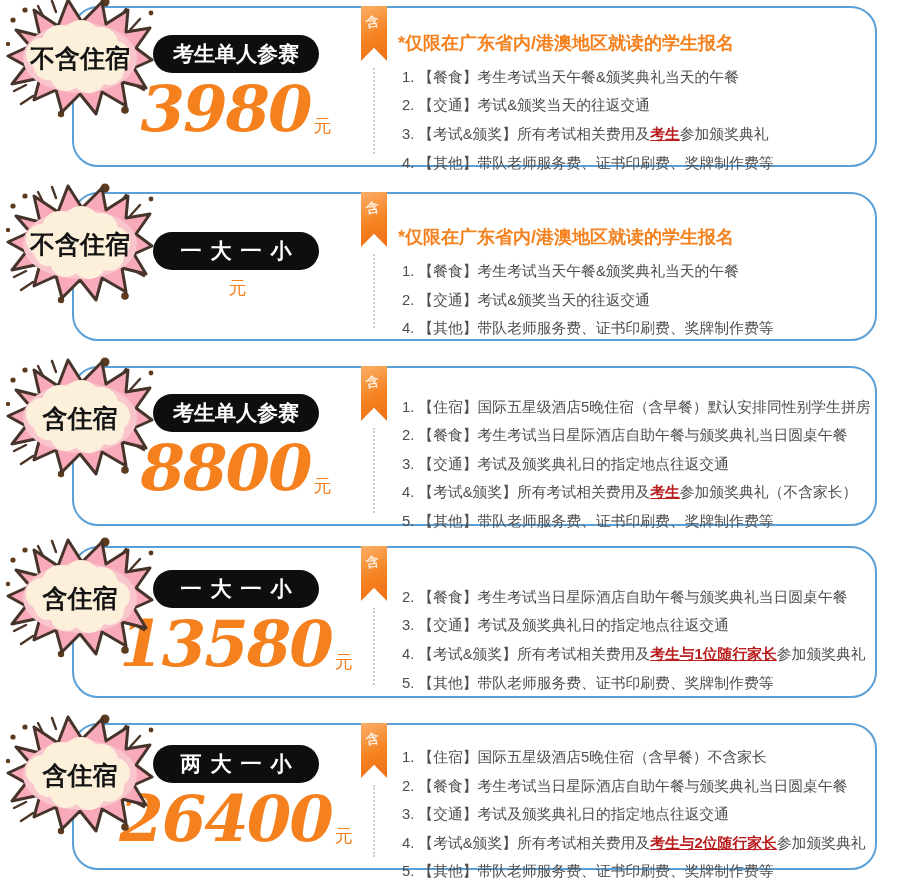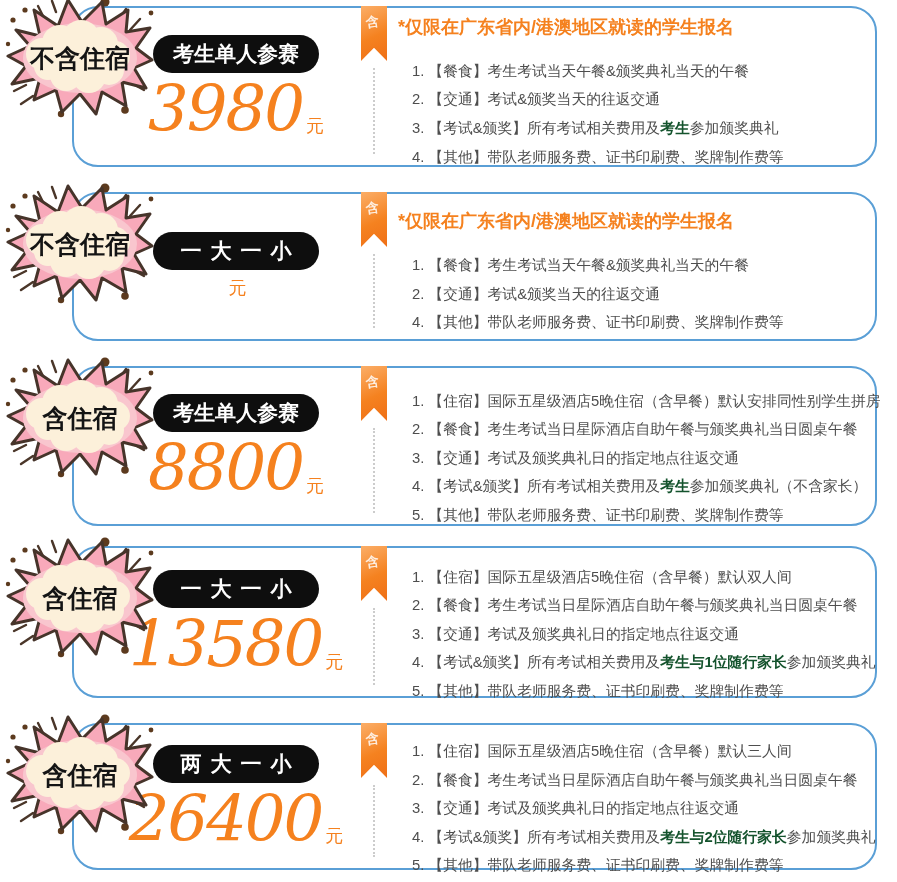--- a/index.html
+++ b/index.html
@@ -27,48 +27,48 @@
   }
   .pill{
     background:#0e0e0e;color:#ffffff;border-radius:24px;height:38px;min-width:166px;
     display:flex;align-items:center;justify-content:center;
     font-size:21px;font-weight:bold;padding:12px 12px;box-sizing:border-box;white-space:nowrap;
   }
   .pill.wide span{letter-spacing:9px;margin-right:-9px;}
   .price{display:flex;align-items:flex-end;white-space:nowrap;}
   .price-num{
     font-family:"DejaVu Serif", serif;font-style:italic;
-    font-size:64px;line-height:0.92;color:#f5811e;letter-spacing:-2px;
+    font-size:64px;line-height:0.92;color:#f5811e;letter-spacing:-2px;font-weight:bold;
   }
   .price-unit{font-size:18px;color:#f5811e;margin-left:3px;line-height:1.3;}
 
   .ribbon{
     position:absolute;left:287px;top:-2px;width:26px;height:55px;z-index:2;
     background:linear-gradient(155deg,#fbae68 0%,#f58220 55%,#ef6f16 100%);
     clip-path:polygon(0 0,100% 0,100% 100%,50% 76%,0 100%);
     display:flex;justify-content:center;box-sizing:border-box;padding-top:7px;
   }
   .ribbon span{
     color:rgba(255,255,255,0.85);font-size:13px;font-weight:bold;transform:rotate(-8deg);
   }
   .divider{position:absolute;left:299px;top:60px;bottom:11px;width:0;border-left:2px dotted #cccccc;}
 
   .right{
-    position:absolute;left:324px;right:10px;top:12px;height:100%;
+    position:absolute;left:324px;right:10px;top:18px;height:100%;
     display:flex;flex-direction:column;justify-content:center;
   }
   .hdr{
     color:#f5811e;font-weight:bold;font-size:18px;line-height:31px;white-space:nowrap;
   }
-  ol.items{margin:14px;padding:0;list-style:none;}
+  ol.items{margin:4px;padding:0;list-style:none;}
   ol.items li{
     font-size:14.8px;color:#4e4e4e;line-height:28.6px;white-space:nowrap;
   }
   ol.items .num{margin-right:4px;}
-  ol.items strong{color:#14532d;font-weight:bold;}
+  ol.items strong{color:#b91c1c;font-weight:bold;text-decoration:underline;}
 </style>
 </head>
 <body>
 
 <div id="cards">
   <section class="card">
 
     <svg class="badge" viewBox="0 0 152 124" aria-hidden="true">
 
       <g stroke="#4a3629" stroke-width="2.4" stroke-linecap="round">
@@ -326,21 +326,20 @@
     </div>
 
     <div class="ribbon">
       <span>含</span>
     </div>
     <div class="divider"></div>
 
     <div class="right">
 
       <ol class="items">
-          <li><span class="num">1.</span><span class="pre">【住宿】国际五星级酒店5晚住宿（含早餐）默认双人间</span></li>
           <li><span class="num">2.</span><span class="pre">【餐食】考生考试当日星际酒店自助午餐与颁奖典礼当日圆桌午餐</span></li>
           <li><span class="num">3.</span><span class="pre">【交通】考试及颁奖典礼日的指定地点往返交通</span></li>
           <li><span class="num">4.</span><span class="pre">【考试&amp;颁奖】所有考试相关费用及</span><strong class="hl">考生与1位随行家长</strong><span class="post">参加颁奖典礼</span></li>
           <li><span class="num">5.</span><span class="pre">【其他】带队老师服务费、证书印刷费、奖牌制作费等</span></li>
         </ol>
     </div>
 
   </section>
 
   <section class="card">
@@ -396,21 +395,21 @@
     </div>
 
     <div class="ribbon">
       <span>含</span>
     </div>
     <div class="divider"></div>
 
     <div class="right">
 
       <ol class="items">
-          <li><span class="num">1.</span><span class="pre">【住宿】国际五星级酒店5晚住宿（含早餐）默认三人间</span></li>
+          <li><span class="num">1.</span><span class="pre">【住宿】国际五星级酒店5晚住宿（含早餐）不含家长</span></li>
           <li><span class="num">2.</span><span class="pre">【餐食】考生考试当日星际酒店自助午餐与颁奖典礼当日圆桌午餐</span></li>
           <li><span class="num">3.</span><span class="pre">【交通】考试及颁奖典礼日的指定地点往返交通</span></li>
           <li><span class="num">4.</span><span class="pre">【考试&amp;颁奖】所有考试相关费用及</span><strong class="hl">考生与2位随行家长</strong><span class="post">参加颁奖典礼</span></li>
           <li><span class="num">5.</span><span class="pre">【其他】带队老师服务费、证书印刷费、奖牌制作费等</span></li>
         </ol>
     </div>
 
   </section>
 </div>
 

